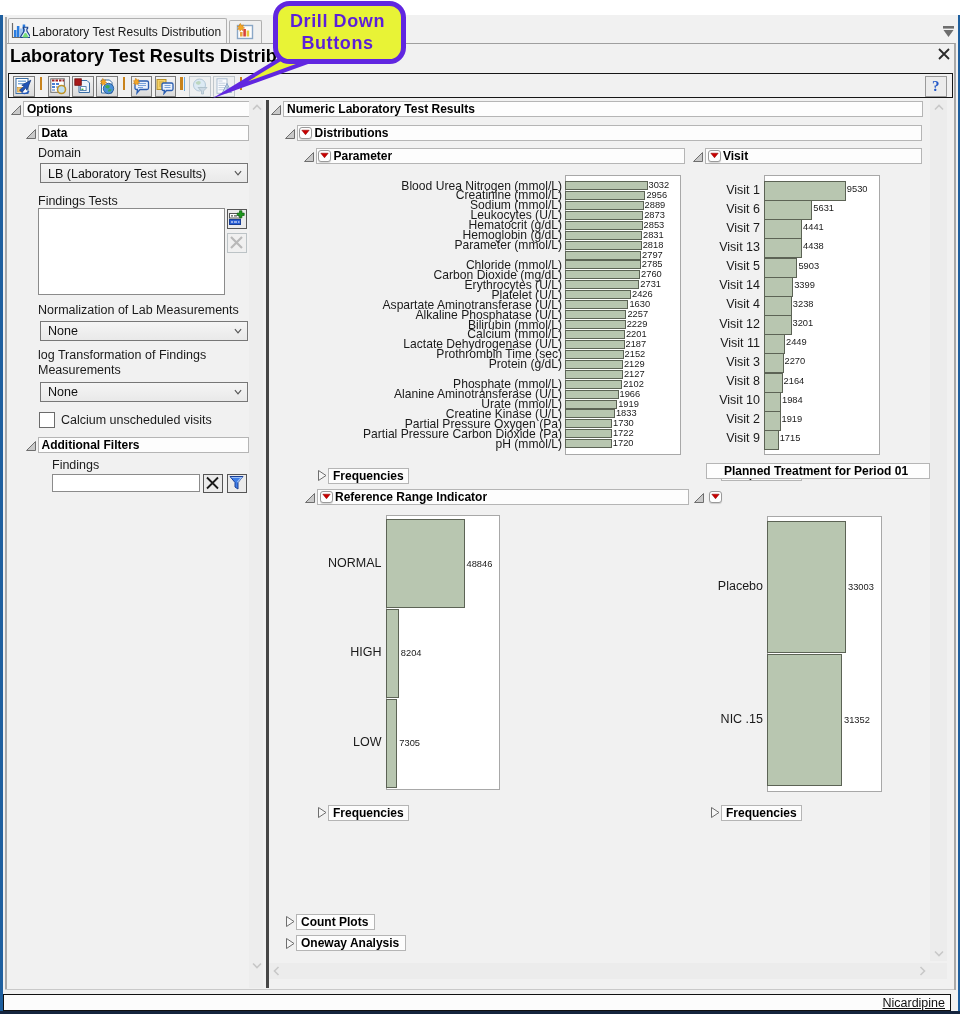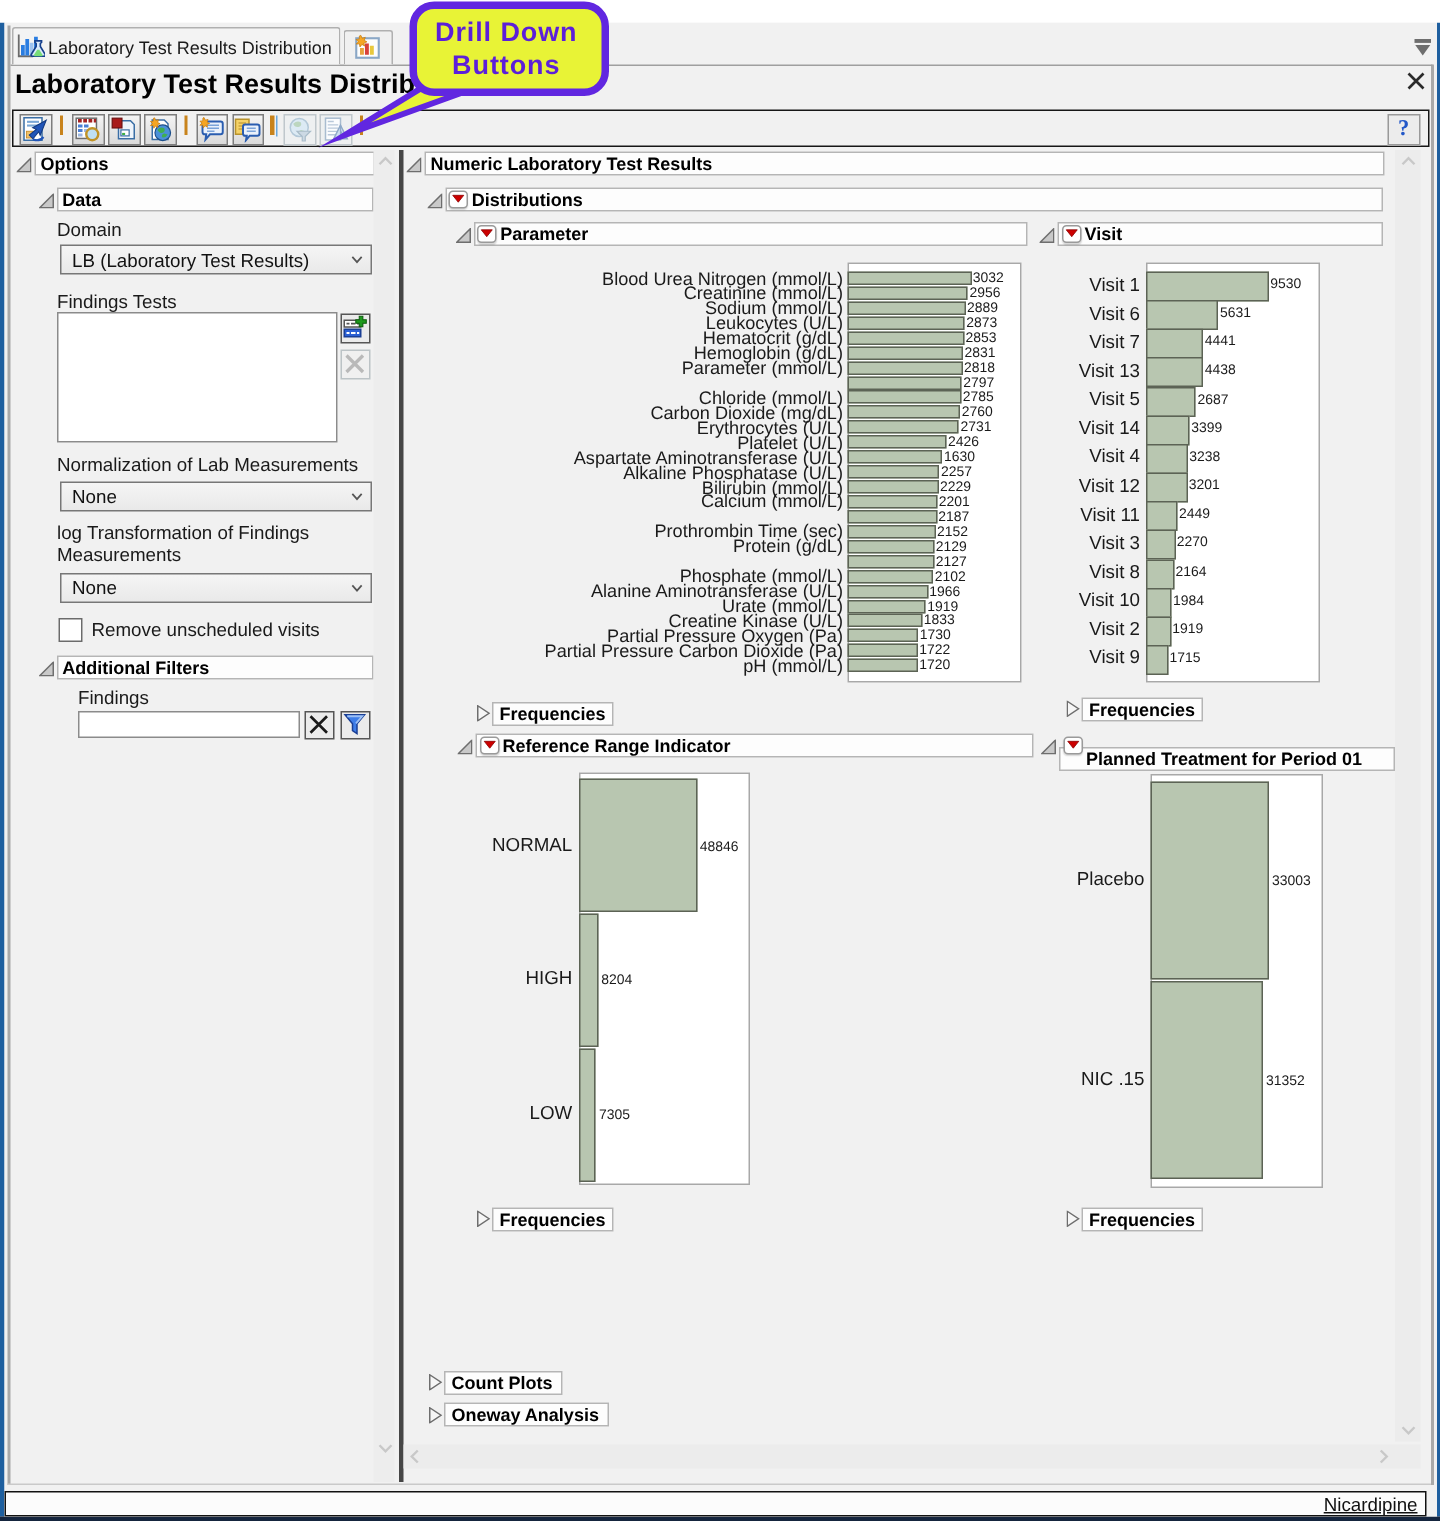--- a/index.html
+++ b/index.html
@@ -181,21 +181,21 @@
     </div>
 <div class="lbl" style="left:38px;top:348px">log Transformation of Findings</div>
 <div class="lbl" style="left:38px;top:362.5px">Measurements</div>
 <div class="combo" style="left:40px;top:381.5px;width:207.5px">
       <span class="ctext">None</span>
       <svg class="chev" width="9" height="8" viewBox="0 0 9 8">
         <path d="M1 2 L4.5 6 L8 2" stroke="#555" stroke-width="1.3" fill="none"></path>
       </svg>
     </div>
 <div class="abs" style="left:38.5px;top:412px;width:16px;height:16px;background:#fff;border:1px solid #6b6b6b"></div>
-<div class="lbl" style="left:61px;top:413px">Remove unscheduled visits</div>
+<div class="lbl" style="left:61px;top:413px">Calcium unscheduled visits</div>
 <svg class="abs" style="left:25.5px;top:440.5px" width="10" height="10" viewBox="0 0 10 10">
       <path d="M0.5 9.5 L9.5 0.5 L9.5 9.5 Z" fill="#c9c9c9" stroke="#6e6e6e" stroke-width="1"></path>
     </svg>
     <div class="hdr" style="left:37.5px;top:436.5px;width:211px;height:16px">
       <span class="htxt">Additional Filters</span>
     </div>
 <div class="lbl" style="left:52px;top:457.5px">Findings</div>
 <div class="abs" style="left:52px;top:474px;width:148px;height:18px;background:#fff;border:1px solid #8b8b8b"></div>
 <div class="abs" style="left:202.5px;top:473.5px;width:20px;height:19.5px;border:1.5px solid #565656;background:#ebebeb">
 <svg width="17" height="16" viewBox="0 0 17 16">
@@ -298,20 +298,21 @@
     <div class="bar" style="left:565px;top:310.1px;width:61.4px;height:9px"></div>
     <div class="plab" style="left:225px;top:308.6px;width:337px">Alkaline Phosphatase (U/L)</div>
     <div class="pval" style="left:627.4px;top:309.1px">2257</div>
     <div class="bar" style="left:565px;top:320.0px;width:60.7px;height:9px"></div>
     <div class="plab" style="left:225px;top:318.5px;width:337px">Bilirubin (mmol/L)</div>
     <div class="pval" style="left:626.7px;top:319.0px">2229</div>
     <div class="bar" style="left:565px;top:329.9px;width:59.9px;height:9px"></div>
     <div class="plab" style="left:225px;top:328.4px;width:337px">Calcium (mmol/L)</div>
     <div class="pval" style="left:625.9px;top:328.9px">2201</div>
     <div class="bar" style="left:565px;top:339.9px;width:59.5px;height:9px"></div>
+    <div class="plab" style="left:225px;top:338.4px;width:337px">Lactate Dehydrogenase (U/L)</div>
     <div class="pval" style="left:625.5px;top:338.9px">2187</div>
     <div class="bar" style="left:565px;top:349.8px;width:58.6px;height:9px"></div>
     <div class="plab" style="left:225px;top:348.3px;width:337px">Prothrombin Time (sec)</div>
     <div class="pval" style="left:624.6px;top:348.8px">2152</div>
     <div class="bar" style="left:565px;top:359.7px;width:57.9px;height:9px"></div>
     <div class="plab" style="left:225px;top:358.2px;width:337px">Protein (g/dL)</div>
     <div class="pval" style="left:623.9px;top:358.7px">2129</div>
     <div class="bar" style="left:565px;top:369.7px;width:57.9px;height:9px"></div>
     <div class="pval" style="left:623.9px;top:368.7px">2127</div>
     <div class="bar" style="left:565px;top:379.6px;width:57.2px;height:9px"></div>
@@ -343,21 +344,21 @@
     <div class="vlab" style="left:654px;top:202.7px;width:106px">Visit 6</div>
     <div class="pval" style="left:813.3px;top:203.2px">5631</div>
     <div class="bar" style="left:764px;top:219.3px;width:38.1px;height:20.0px"></div>
     <div class="vlab" style="left:654px;top:221.8px;width:106px">Visit 7</div>
     <div class="pval" style="left:803.1px;top:222.3px">4441</div>
     <div class="bar" style="left:764px;top:238.4px;width:38.1px;height:20.0px"></div>
     <div class="vlab" style="left:654px;top:240.9px;width:106px">Visit 13</div>
     <div class="pval" style="left:803.1px;top:241.4px">4438</div>
     <div class="bar" style="left:764px;top:257.6px;width:33.4px;height:20.0px"></div>
     <div class="vlab" style="left:654px;top:260.1px;width:106px">Visit 5</div>
-    <div class="pval" style="left:798.4px;top:260.6px">2687</div>
+    <div class="pval" style="left:798.4px;top:260.6px">5903</div>
     <div class="bar" style="left:764px;top:276.8px;width:29.2px;height:20.0px"></div>
     <div class="vlab" style="left:654px;top:279.2px;width:106px">Visit 14</div>
     <div class="pval" style="left:794.2px;top:279.8px">3399</div>
     <div class="bar" style="left:764px;top:295.9px;width:27.8px;height:20.0px"></div>
     <div class="vlab" style="left:654px;top:298.4px;width:106px">Visit 4</div>
     <div class="pval" style="left:792.8px;top:298.9px">3238</div>
     <div class="bar" style="left:764px;top:315.0px;width:27.5px;height:20.0px"></div>
     <div class="vlab" style="left:654px;top:317.5px;width:106px">Visit 12</div>
     <div class="pval" style="left:792.5px;top:318.0px">3201</div>
     <div class="bar" style="left:764px;top:334.2px;width:21.0px;height:20.0px"></div>
@@ -398,21 +399,21 @@
       <span class="htxt">Reference Range Indicator</span>
     </div>
     <div class="redbtn" style="left:319.5px;top:490.5px">
       <svg width="12" height="11" viewBox="0 0 12 11">
         <path d="M2 3 L10 3 L6 8 Z" fill="#cc0000" stroke="#8e0000" stroke-width="0.6"></path>
       </svg>
     </div>
 <svg class="abs" style="left:694px;top:492.5px" width="10" height="10" viewBox="0 0 10 10">
       <path d="M0.5 9.5 L9.5 0.5 L9.5 9.5 Z" fill="#c9c9c9" stroke="#6e6e6e" stroke-width="1"></path>
     </svg>
-    <div class="hdr" style="left:706px;top:498px;width:224px;height:16px">
+    <div class="hdr" style="left:706px;top:463px;width:224px;height:16px">
       <span class="rb-sp"></span>
       <span class="htxt">Planned Treatment for Period 01</span>
     </div>
     <div class="redbtn" style="left:708.5px;top:490.5px">
       <svg width="12" height="11" viewBox="0 0 12 11">
         <path d="M2 3 L10 3 L6 8 Z" fill="#cc0000" stroke="#8e0000" stroke-width="0.6"></path>
       </svg>
     </div>
 <div class="frame" style="left:385.5px;top:515px;width:114.5px;height:275px"></div>
     <div class="bar" style="left:385.5px;top:519.0px;width:79.0px;height:89.0px"></div>

